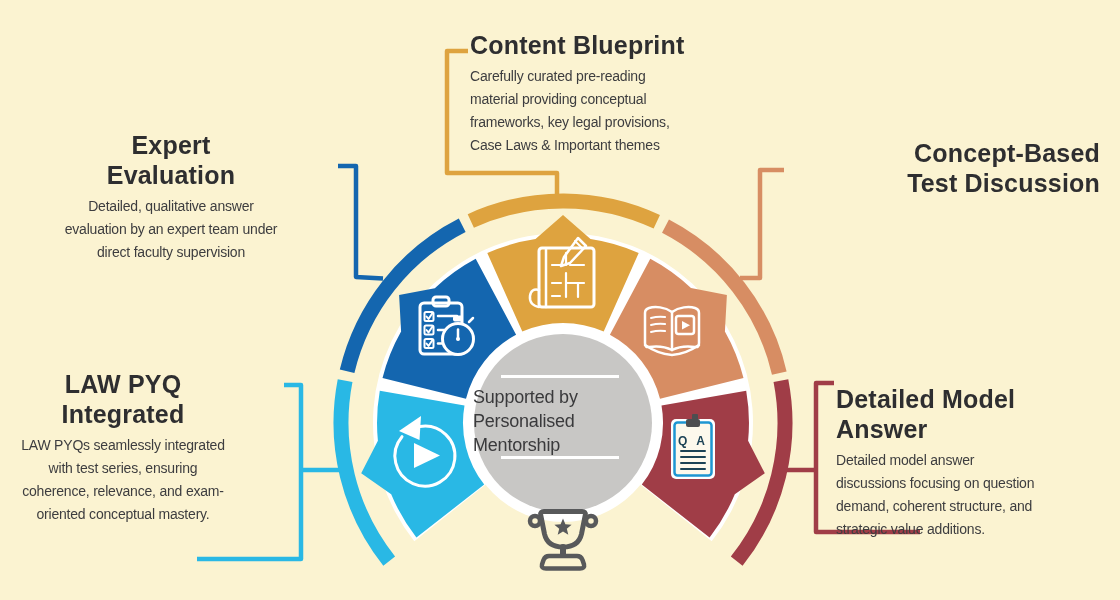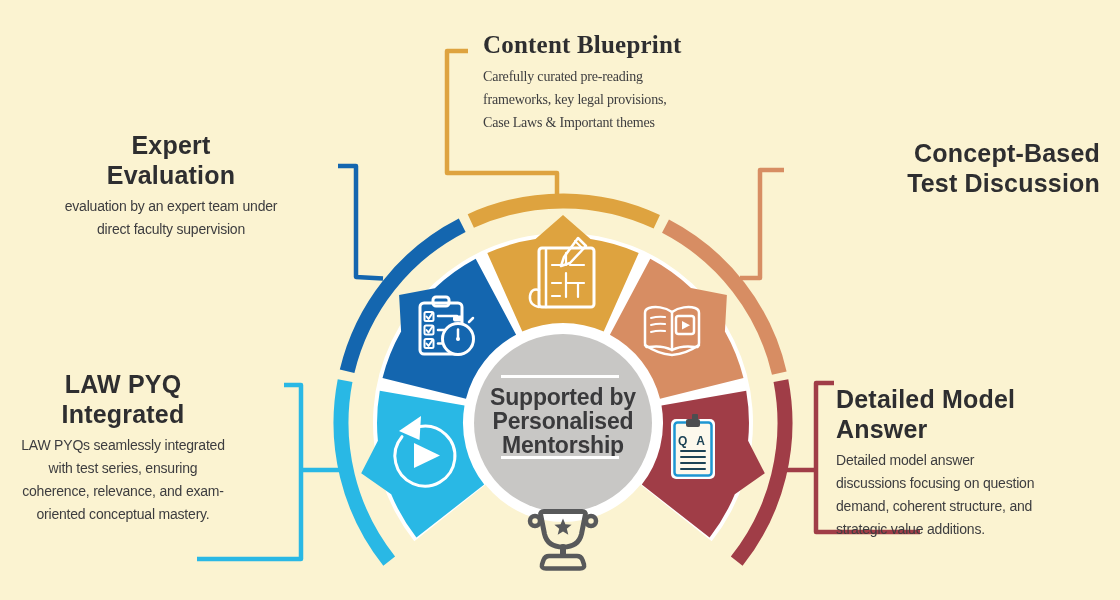--- a/index.html
+++ b/index.html
@@ -7,27 +7,27 @@
     position:relative;width:1120px;height:600px;overflow:hidden;
     background:#FBF3D1;
     font-family:"Liberation Sans","DejaVu Sans",sans-serif;
   }
   svg.diagram{position:absolute;left:0;top:0;}
   .fb{position:absolute;}
   .fb .title{font-size:25px;font-weight:700;line-height:30px;color:#2E2E30;letter-spacing:.2px;}
   .fb .desc{margin-top:5px;font-size:14px;line-height:23px;color:#3D3D3F;letter-spacing:-.2px;}
   .align-r{text-align:center;}
   #fb-expert{right:789px;top:130px;width:320px;}
-  #fb-content{left:483px;top:30px;width:300px;font-family:Liberation Serif, serif;}
+  #fb-content{left:470px;top:30px;width:300px;}
   #fb-concept{left:790px;top:138px;width:310px;text-align:right;}
   #fb-law{right:837px;top:369px;width:320px;}
   #fb-detailed{left:836px;top:384px;width:280px;}
   .badge-text{
-    position:absolute;left:473px;top:385px;width:180px;text-align:center;
-    font-weight:700;font-size:23px;line-height:24px;color:#3A3A3C;letter-spacing:-.2px;
+    position:absolute;left:473px;top:385px;width:180px;
+    font-weight:400;font-size:18px;line-height:24px;color:#3A3A3C;letter-spacing:-.2px;
   }
   .badge-rule{position:absolute;left:501px;width:118px;height:3px;background:#FFFFFF;}
   #rule-top{top:375px;}
   #rule-bottom{top:456px;}
   .qa-text{font-family:"Liberation Sans","DejaVu Sans",sans-serif;font-weight:700;}
 </style>
 </head>
 <body>
 
 <div class="stage">
@@ -151,31 +151,33 @@
     <div>Mentorship</div>
   </div>
   <div class="badge-rule" id="rule-bottom"></div>
 
   <div class="fb align-r" id="fb-expert">
     <div class="title">
       <div>Expert</div>
       <div>Evaluation</div>
     </div>
     <div class="desc">
+      <div>Detailed, qualitative answer</div>
       <div>evaluation by an expert team under</div>
       <div>direct faculty supervision</div>
     </div>
   </div>
 
   <div class="fb" id="fb-content">
     <div class="title">
       <div>Content Blueprint</div>
     </div>
     <div class="desc">
       <div>Carefully curated pre-reading</div>
+      <div>material providing conceptual</div>
       <div>frameworks, key legal provisions,</div>
       <div>Case Laws &amp; Important themes</div>
     </div>
   </div>
 
   <div class="fb" id="fb-concept">
     <div class="title">
       <div>Concept-Based</div>
       <div>Test Discussion</div>
     </div>

